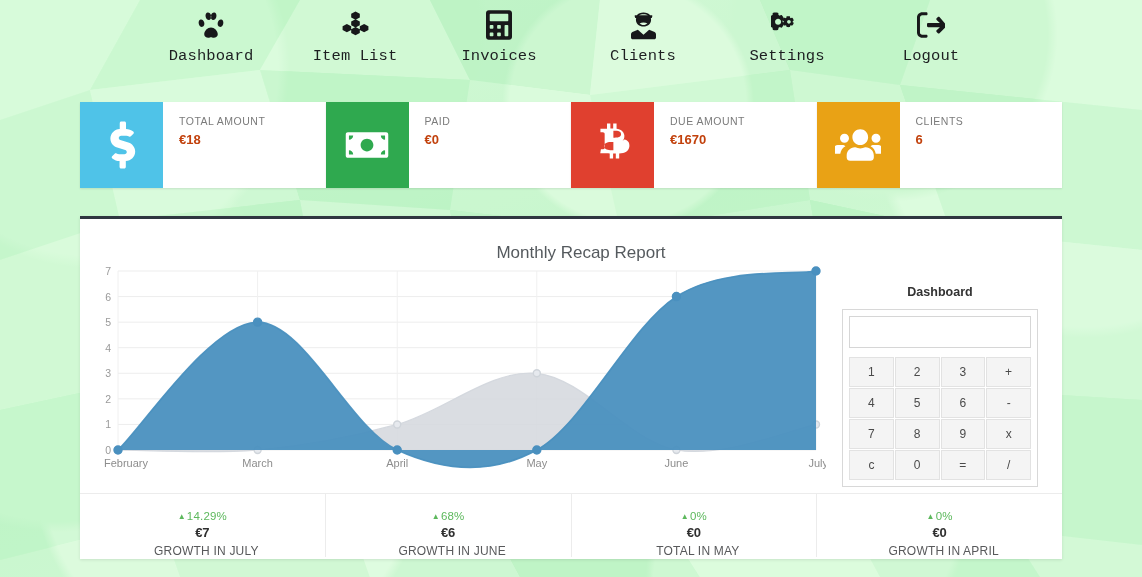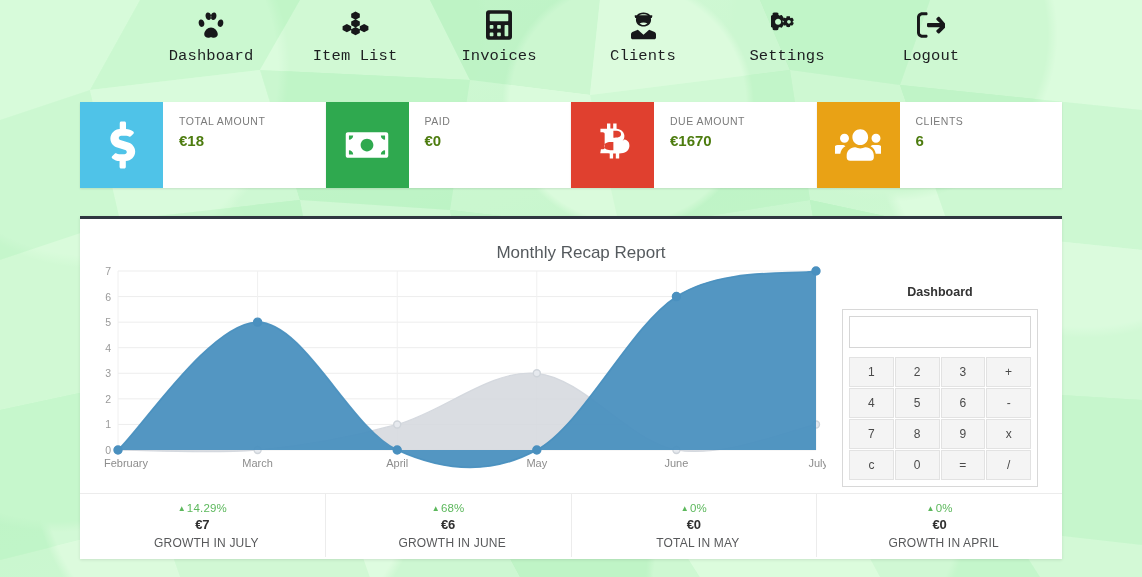--- a/index.html
+++ b/index.html
@@ -96,23 +96,23 @@
     flex: 1;
     padding: 13px 0 0 16px;
   }
   .stat-title {
     font-size: 10.5px;
     letter-spacing: .5px;
     color: #7b7b7b;
     text-transform: uppercase;
   }
   .stat-value {
-    font-size: 15px;
+    font-size: 13px;
     font-weight: bold;
-    color: #4d7c0f;
+    color: #c2410c;
     margin-top: 5px;
   }
 
   
   .panel {
     margin: 18px 80px 0 80px;
     background: #ffffff;
     border-top: 3px solid #2f3640;
     height: 343px;
     position: relative;
@@ -194,20 +194,21 @@
     flex: 1;
     text-align: center;
     padding-top: 8px;
     border-right: 1px solid #ececec;
   }
   .growth-cell:last-child { border-right: none; }
   .growth-pct {
     font-size: 11.5px;
     color: #5cb85c;
     letter-spacing: .2px;
+    margin-top: 8px;
   }
   .growth-pct .caret {
     font-size: 8px;
     position: relative;
     top: -1px;
     margin-right: 1px;
   }
   .growth-amount {
     font-size: 13px;
     font-weight: bold;

